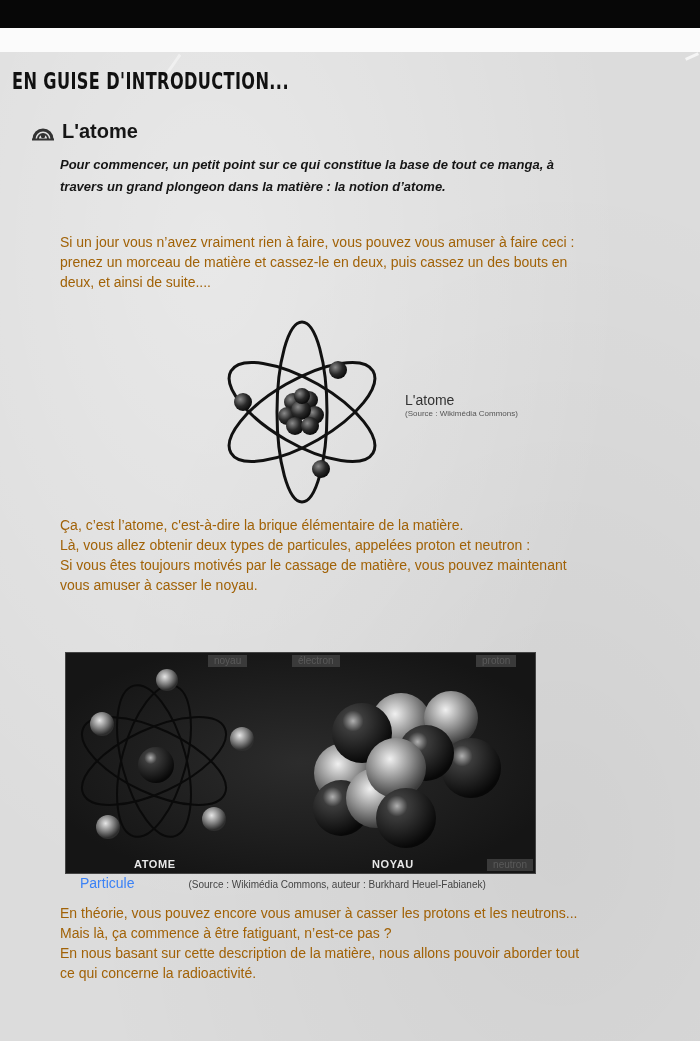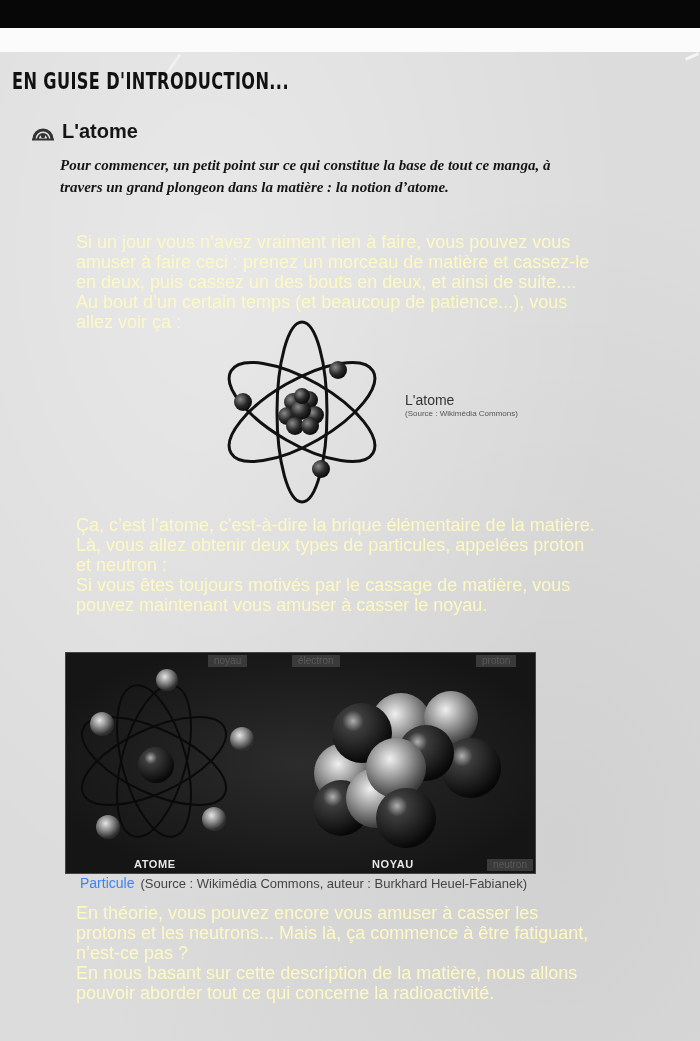--- a/index.html
+++ b/index.html
@@ -27,25 +27,25 @@
     font-weight: bold; font-size: 23px; letter-spacing: 0.5px;
     color: #111; transform: scaleX(0.78); transform-origin: left center;
     white-space: nowrap;
   }
   .section-head { position: absolute; left: 32px; top: 120px; display: flex; align-items: center; gap: 8px; }
   .section-icon { width: 22px; height: 18px; }
   .section-title { font-size: 20px; font-weight: bold; color: #161616; }
 
   .intro {
     position: absolute; left: 60px; top: 154px; width: 520px;
-    font-size: 15px; line-height: 22px; font-weight: bold; font-style: italic; color: #151515; font-family: Liberation Serif, serif;
+    font-size: 13px; line-height: 22px; font-weight: bold; font-style: italic; color: #151515;
   }
   .para {
-    position: absolute; left: 76px; width: 520px;
-    font-size: 18px; line-height: 20px; color: #fef9c3;
+    position: absolute; left: 60px; width: 520px;
+    font-size: 14px; line-height: 20px; color: #a16207;
   }
   .para p { margin: 0; }
   .p1 { top: 232px; }
   .p2 { top: 515px; }
   .p3 { top: 903px; }
 
   .atom-figure { position: absolute; left: 215px; top: 318px; width: 175px; height: 188px; }
   .atom-caption { position: absolute; left: 405px; top: 392px; }
   .cap-title { font-size: 14px; color: #333; line-height: 16px; }
   .cap-source { font-size: 8px; color: #555; line-height: 11px; }
@@ -65,21 +65,21 @@
   .tag-neutron { right: 2px; top: auto; bottom: 2px; }
   .photo-label {
     position: absolute; bottom: 3px; color: #e8e8e8; font-size: 11px; font-weight: bold; letter-spacing: 0.6px;
   }
   .lbl-atome { left: 68px; }
   .lbl-noyau { left: 306px; }
   .photo svg { position: absolute; left: 0; top: 0; }
 
   .particle-caption { position: absolute; left: 80px; top: 875px; display: flex; align-items: baseline; gap: 6px; }
   .particle-title { font-size: 14px; color: #3b82f6; }
-  .particle-source { font-size: 13px; color: #444; }
+  .particle-source { font-size: 10px; color: #444; margin-left: 48px; }
 </style>
 </head>
 <body>
 
 <div class="top-band"></div>
 <div class="white-gap"></div>
 
 <div class="page"></div>
 <div class="scratch"></div>
 <div class="scratch2"></div>
@@ -93,21 +93,20 @@
     <circle cx="11" cy="13" r="2.2" fill="#333"></circle>
     <rect x="0" y="15.5" width="22" height="2" fill="#333"></rect>
   </svg>
   <span class="section-title">L'atome</span>
 </div>
 
 <div class="intro">Pour commencer, un petit point sur ce qui constitue la base de tout ce manga, à travers un grand plongeon dans la matière : la notion d’atome.</div>
 
 <div class="para p1">
   <p>Si un jour vous n’avez vraiment rien à faire, vous pouvez vous amuser à faire ceci : prenez un morceau de matière et cassez-le en deux, puis cassez un des bouts en deux, et ainsi de suite....</p>
-  <p>Au bout d’un certain temps (et beaucoup de patience...), vous allez voir ça :</p>
 </div>
 
 <svg class="atom-figure" viewBox="0 0 175 188">
   <g fill="none" stroke="#111" stroke-width="3">
     <ellipse cx="87" cy="94" rx="25" ry="90"></ellipse>
     <ellipse cx="87" cy="94" rx="82" ry="32" transform="rotate(30 87 94)"></ellipse>
     <ellipse cx="87" cy="94" rx="82" ry="32" transform="rotate(-30 87 94)"></ellipse>
   </g>
   <defs>
     <radialGradient id="ball" cx="35%" cy="35%" r="65%">

